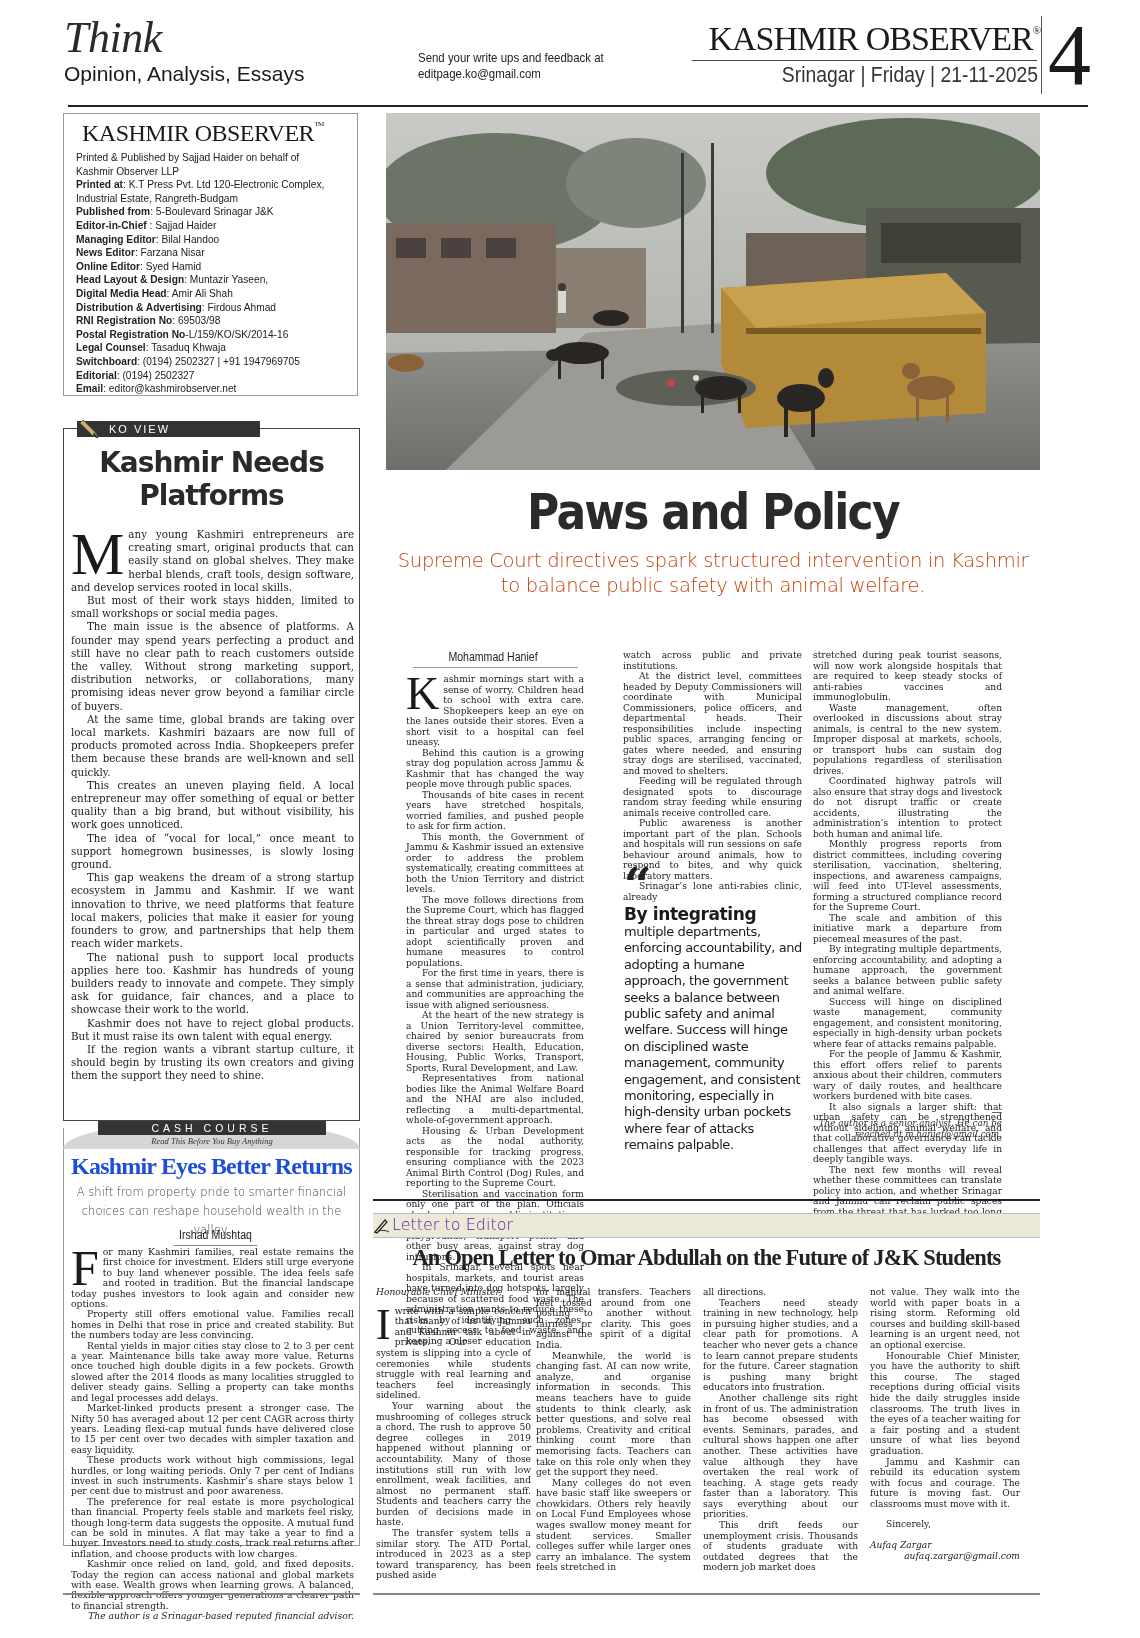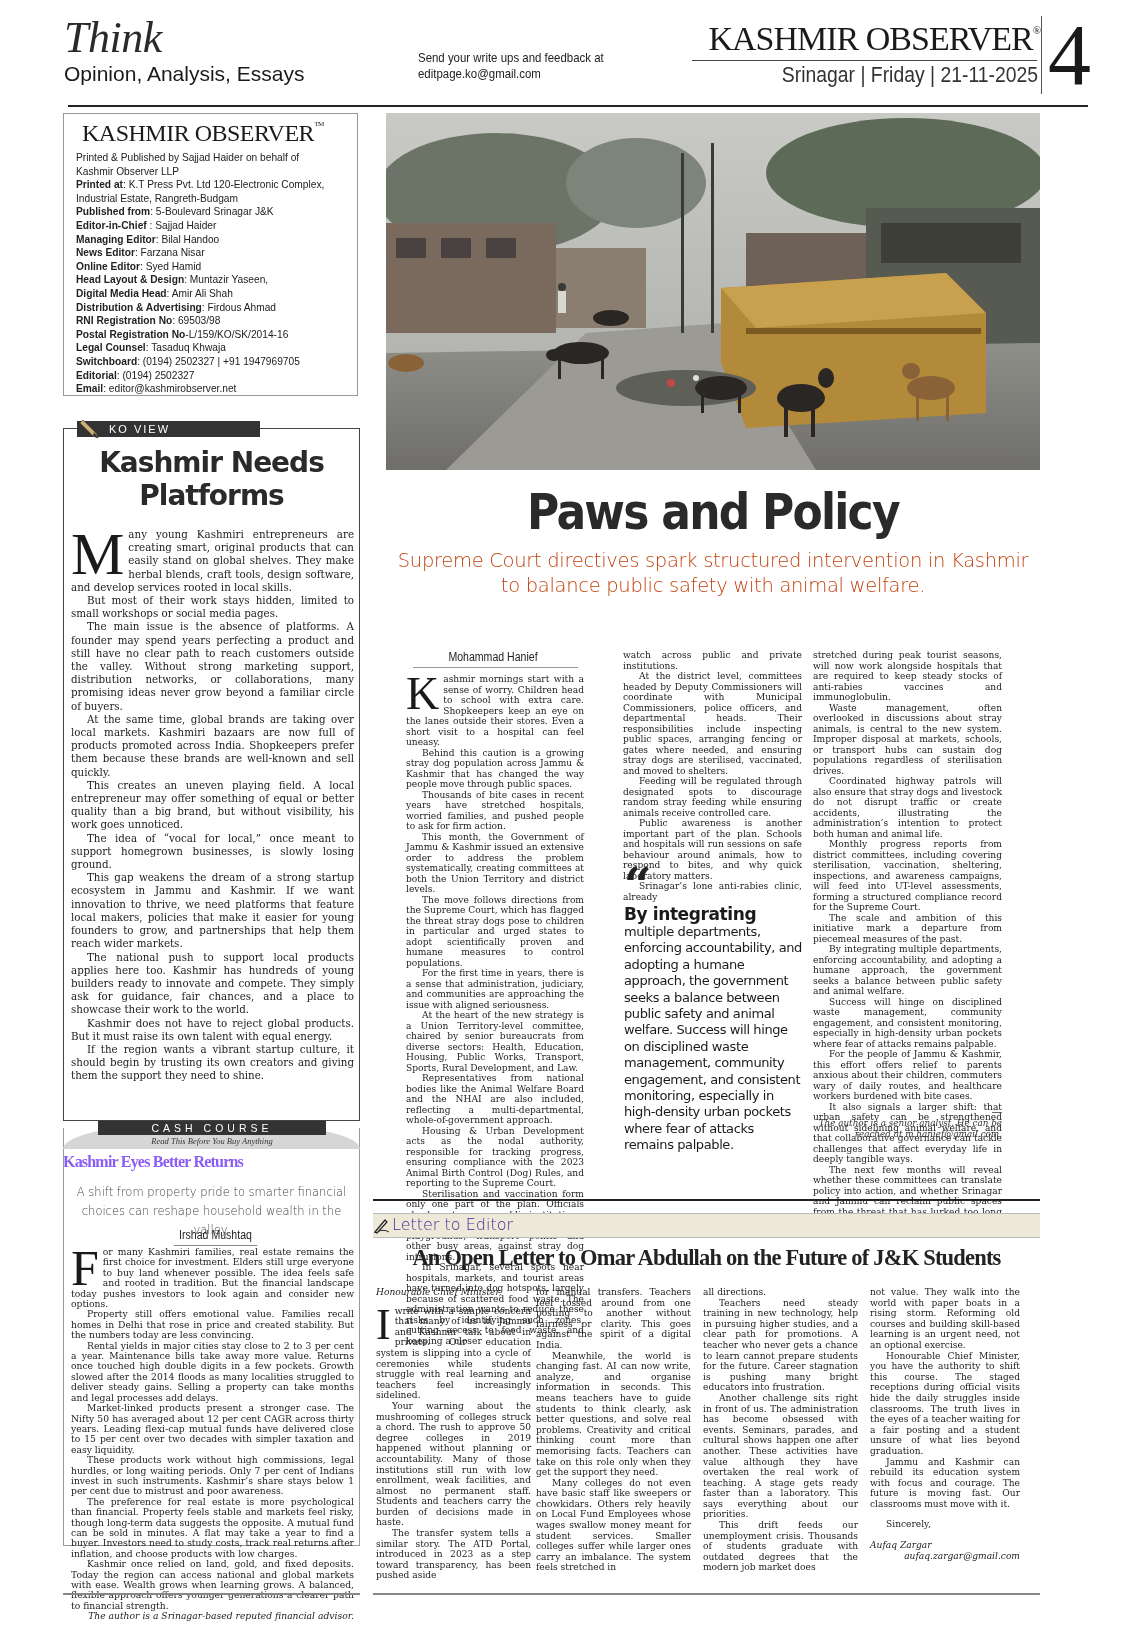--- a/index.html
+++ b/index.html
@@ -32,21 +32,21 @@
   .ko-body { position: absolute; left: 71px; top: 528px; width: 283px; font-size: 10.3px; line-height: 13.2px; text-align: justify; color: #222; }
   .ko-body p { text-indent: 16px; }
   .ko-body p.first { text-indent: 0; }
   .dropcap { float: left; font-family: "Liberation Serif", serif; font-size: 60px; line-height: 46px; margin: 3px 4px 0 0; color: #1a1a1a; }
 
   
   .cash-box { position: absolute; left: 63px; top: 1128px; width: 297px; height: 418px; border: 1px solid #999; border-top: none; }
   .cash-arc { position: absolute; left: 63px; top: 1121px; width: 297px; height: 28px; background: #d6d6d6; border-radius: 50% 50% 0 0 / 100% 100% 0 0; }
   .cash-tag { position: absolute; left: 98px; top: 1121px; width: 228px; height: 14px; background: #333; color: #fff; font-family: "Liberation Sans", sans-serif; font-size: 10.5px; letter-spacing: 4px; text-align: center; line-height: 14px; }
   .cash-sub { position: absolute; left: 98px; top: 1135px; width: 228px; height: 12px; text-align: center; font-family: "Liberation Serif", serif; font-style: italic; font-size: 8.5px; color: #333; line-height: 12px; }
-  .cash-title { position: absolute; left: 63px; top: 1153px; width: 297px; font-family: "Liberation Serif", serif; font-weight: bold; font-size: 16px; color: #8b5cf6; letter-spacing: -0.8px; }
+  .cash-title { position: absolute; left: 63px; top: 1153px; width: 297px; text-align: center; font-family: "Liberation Serif", serif; font-weight: bold; font-size: 24px; color: #1d4ed8; letter-spacing: -0.8px; }
   .cash-deck { position: absolute; left: 66px; top: 1183px; width: 291px; text-align: center; font-family: "DejaVu Sans", sans-serif; font-size: 11.5px; line-height: 19px; color: #444; font-weight: 300; }
   .cash-byline { position: absolute; left: 168px; top: 1228px; width: 95px; text-align: center; font-family: "Liberation Sans", sans-serif; font-size: 12px; color: #222; border-bottom: 1px solid #888; padding-bottom: 3px; transform: scaleX(0.88); }
   .cash-body { position: absolute; left: 71px; top: 1247px; width: 283px; font-size: 9.2px; line-height: 10.4px; text-align: justify; color: #222; }
   .cash-body p { text-indent: 16px; }
   .cash-body p.first { text-indent: 0; }
   .cash-body .dropcap { font-size: 50px; line-height: 38px; margin-top: 2px; }
   .cash-note { text-align: right; font-style: italic; }
   .bottom-rule-left { position: absolute; left: 63px; top: 1593px; width: 297px; height: 1.5px; background: #888; }
 
   

